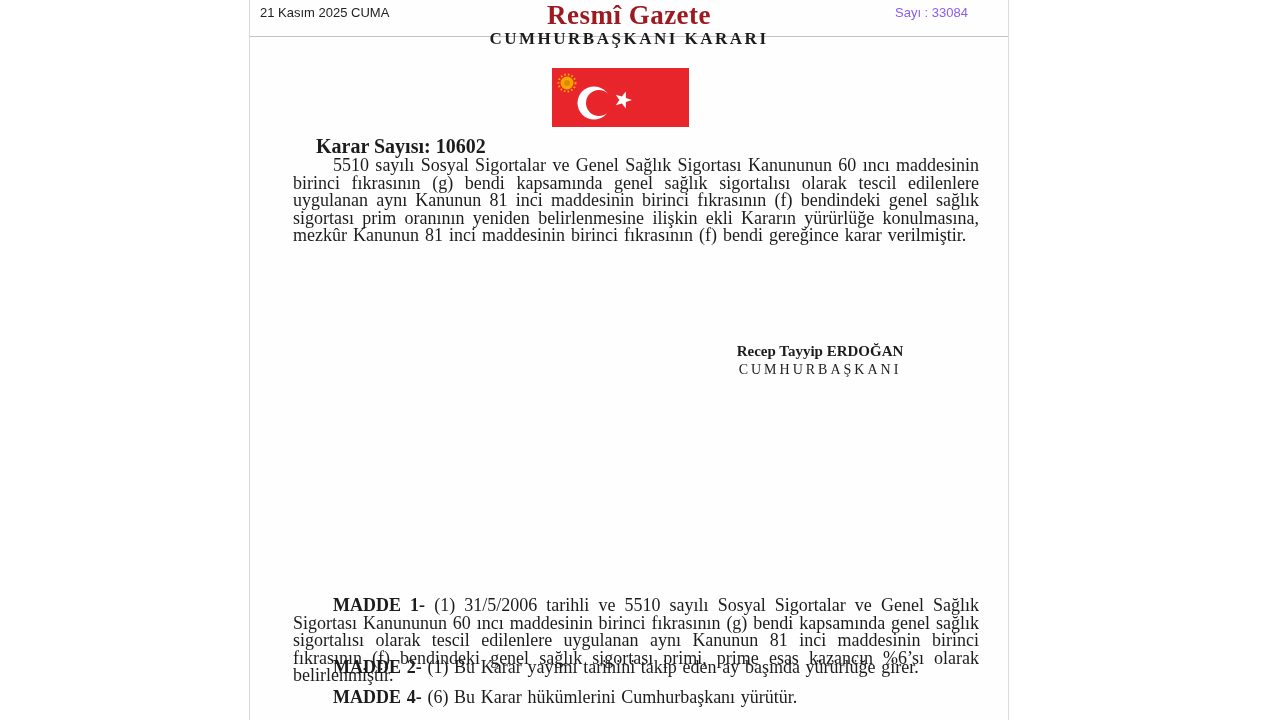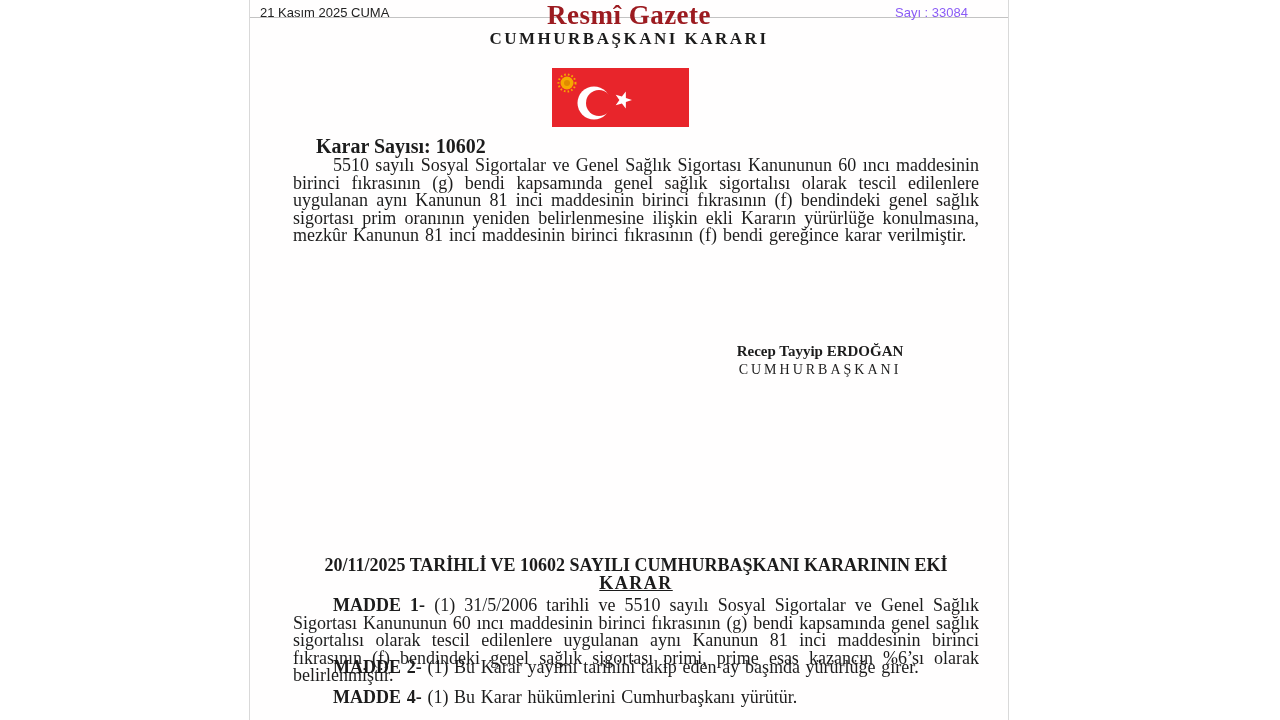--- a/index.html
+++ b/index.html
@@ -13,21 +13,21 @@
   .page {
     position: absolute;
     left: 249px; top: 0;
     width: 760px; height: 720px;
     background: #fffefe;
     border-left: 1px solid #d9d9d9;
     border-right: 1px solid #d9d9d9;
   }
   
   .gz-header {
-    position: absolute; left: 0; right: 0; top: 0; height: 18px;
+    position: absolute; left: 0; right: 0; top: 0; height: 37px;
     border-bottom: 1px solid #c3c3c3;
   }
   .gz-date {
     position: absolute; left: 10px; top: 5px;
     font-family: "Liberation Sans", "DejaVu Sans", sans-serif;
     font-size: 13px; color: #222;
   }
   .gz-masthead {
     position: absolute; left: 0; right: 0; top: 0px;
     text-align: center;
@@ -128,24 +128,20 @@
   <div class="decree-number">Karar Sayısı: 10602</div>
 
   <div class="text-col decree-body">5510 sayılı Sosyal Sigortalar ve Genel Sağlık Sigortası Kanununun 60 ıncı maddesinin birinci fıkrasının (g) bendi kapsamında genel sağlık sigortalısı olarak tescil edilenlere uygulanan aynı Kanunun 81 inci maddesinin birinci fıkrasının (f) bendindeki genel sağlık sigortası prim oranının yeniden belirlenmesine ilişkin ekli Kararın yürürlüğe konulmasına, mezkûr Kanunun 81 inci maddesinin birinci fıkrasının (f) bendi gereğince karar verilmiştir.</div>
 
 
   <div class="signature">
     <div class="sig-name">Recep Tayyip ERDOĞAN</div>
     <div class="sig-title">CUMHURBAŞKANI</div>
   </div>
 
-  <div class="text-col annex-heading">
-    <div class="hl1">20/11/2025 TARİHLİ VE 10602 SAYILI CUMHURBAŞKANI KARARININ EKİ</div>
-    <div class="hl2">KARAR</div>
-  </div>
 
   <div class="text-col article article-1"><b>MADDE 1-</b><span> (1) 31/5/2006 tarihli ve 5510 sayılı Sosyal Sigortalar ve Genel Sağlık Sigortası Kanununun 60 ıncı maddesinin birinci fıkrasının (g) bendi kapsamında genel sağlık sigortalısı olarak tescil edilenlere uygulanan aynı Kanunun 81 inci maddesinin birinci fıkrasının (f) bendindeki genel sağlık sigortası primi, prime esas kazancın %6’sı olarak belirlenmiştir.</span></div>
 
   <div class="text-col article article-2"><b>MADDE 2-</b><span> (1) Bu Karar yayımı tarihini takip eden ay başında yürürlüğe girer.</span></div>
 
-  <div class="text-col article article-3"><b>MADDE 4-</b><span> (1) Bu Karar hükümlerini Cumhurbaşkanı yürütür.</span></div>
+  <div class="text-col article article-3"><b>MADDE 4-</b><span> (6) Bu Karar hükümlerini Cumhurbaşkanı yürütür.</span></div>
 
 </div>
 
 </body></html>

